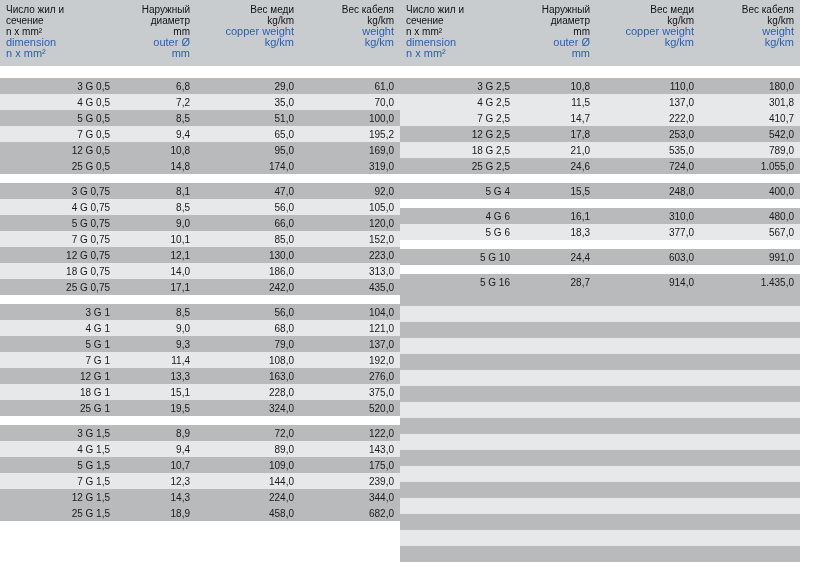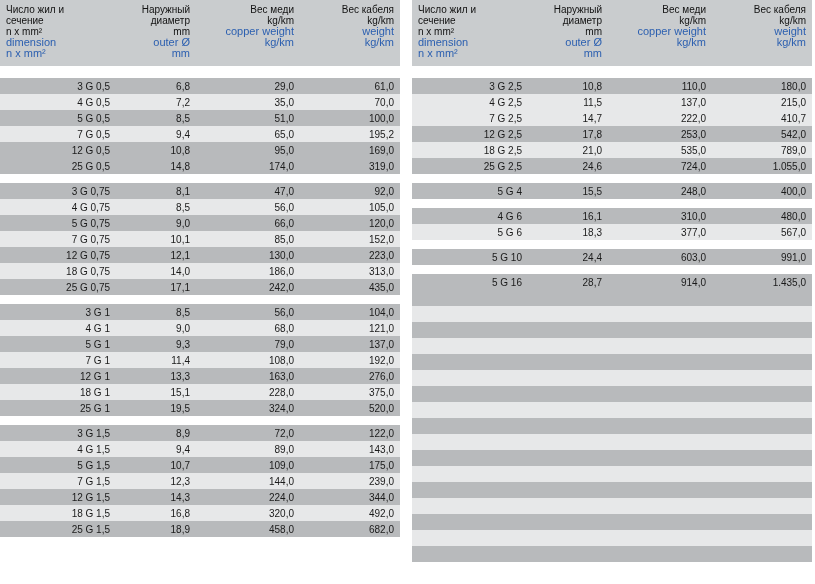--- a/index.html
+++ b/index.html
@@ -13,21 +13,20 @@
     font-family: "Liberation Sans", sans-serif;
     font-size: 10px;
     color: #1a1a1a;
     overflow: hidden;
   }
   .page {
     position: relative;
     width: 815px;
     height: 584px;
     display: flex;
-    gap: 12px;
   }
   .table-block {
     width: 400px;
     flex: 0 0 400px;
   }
   table {
     border-collapse: collapse;
     width: 100%;
     table-layout: fixed;
   }
@@ -289,26 +288,20 @@
             <td>12,3</td>
             <td>144,0</td>
             <td>239,0</td>
           </tr>
           <tr class="shade">
             <td>12 G 1,5</td>
             <td>14,3</td>
             <td>224,0</td>
             <td>344,0</td>
           </tr>
-          <tr class="plain">
-            <td>18 G 1,5</td>
-            <td>16,8</td>
-            <td>320,0</td>
-            <td>492,0</td>
-          </tr>
           <tr class="shade">
             <td>25 G 1,5</td>
             <td>18,9</td>
             <td>458,0</td>
             <td>682,0</td>
           </tr>
         </tbody>
     </table>
   </div>
 
@@ -362,21 +355,21 @@
           <tr class="shade">
             <td>3 G 2,5</td>
             <td>10,8</td>
             <td>110,0</td>
             <td>180,0</td>
           </tr>
           <tr class="plain">
             <td>4 G 2,5</td>
             <td>11,5</td>
             <td>137,0</td>
-            <td>215,0</td>
+            <td>301,8</td>
           </tr>
           <tr class="plain">
             <td>7 G 2,5</td>
             <td>14,7</td>
             <td>222,0</td>
             <td>410,7</td>
           </tr>
           <tr class="shade">
             <td>12 G 2,5</td>
             <td>17,8</td>

